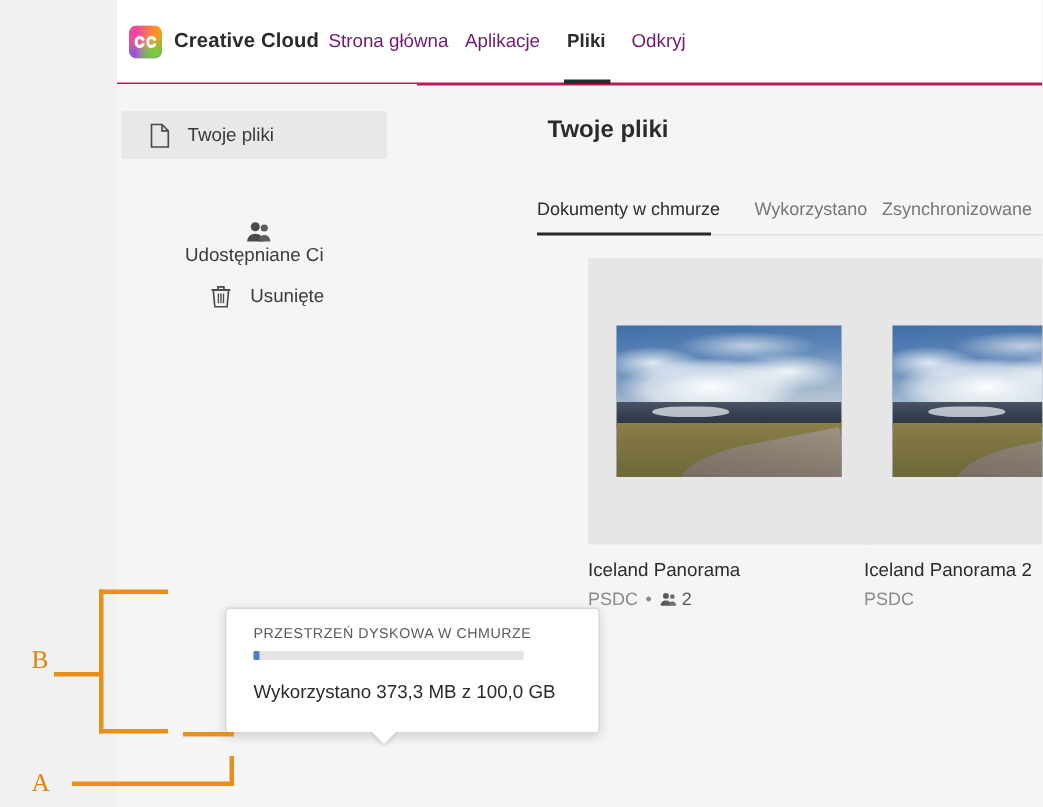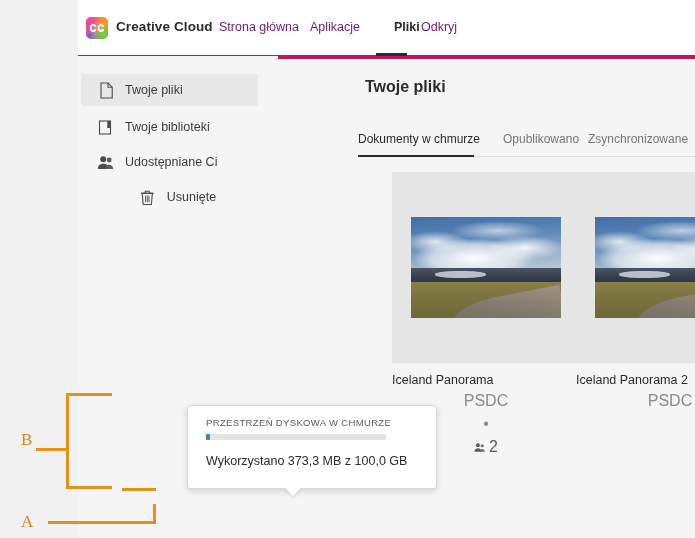--- a/index.html
+++ b/index.html
@@ -26,21 +26,21 @@
     overflow: hidden;
   }
 
   
   #topnav {
     position: absolute;
     left: 0; top: 0;
     width: 617px;
     height: 55px;
     background: #ffffff;
-    border-bottom: 4px solid #be185d;
+    border-bottom: 2px solid #be185d;
   }
   #cc-logo {
     position: absolute;
     left: 8px; top: 17px;
     width: 22px; height: 22px;
     border-radius: 5px;
     overflow: hidden;
   }
   #cc-logo .lg-bg {
     position: absolute;
@@ -69,21 +69,20 @@
     position: absolute;
     top: 20px;
     font-size: 12.5px;
     color: #701a75;
     white-space: nowrap;
     cursor: pointer;
   }
   .nav-item.active {
     color: #2b2b2b;
     font-weight: bold;
-    margin-left: 16px;
   }
   #nav-0 { left: 141px; }
   #nav-1 { left: 232px; }
   #nav-2 { left: 300px; }
   #nav-3 { left: 343px; }
   #nav-underline {
     position: absolute;
     left: 298px;
     top: 53px;
     width: 31px;
@@ -119,21 +118,21 @@
     justify-content: center;
     flex: none;
   }
   .side-label {
     font-size: 12.5px;
     color: #3b3b3b;
     white-space: nowrap;
   }
   #side-0 { top: 18px; }
   #side-1 { top: 55px; }
-  #side-2 { top: 90px; }
+  #side-2 { top: 90px; flex-direction: column; }
   #side-3 { top: 125px; justify-content: center; }
 
   
   #main {
     position: absolute;
     left: 200px; top: 56px;
     width: 417px;
     height: 482px;
   }
   #page-title {
@@ -252,27 +251,26 @@
     border-radius: 42% 0 0 0;
   }
   .card-title {
     margin-top: 10px;
     font-size: 12.5px;
     color: #2b2b2b;
     white-space: nowrap;
   }
   .card-meta {
     margin-top: 5px;
-    font-size: 16px;
+    font-size: 12px;
     color: #8a8a8a;
     display: flex;
-    align-items: center;
+    align-items: flex-end;
     gap: 5px;
     white-space: nowrap;
-    flex-direction: column;
   }
   .meta-people {
     display: inline-flex;
     align-items: center;
     gap: 3px;
     color: #5a5a5a;
   }
 
   
   #footer-row {
@@ -295,21 +293,20 @@
     position: absolute;
     left: 72px;
     top: 405px;
     width: 248px;
     height: 82px;
     background: #ffffff;
     border: 1px solid #d8d8d8;
     border-radius: 3px;
     box-shadow: 0 2px 7px rgba(0,0,0,0.14);
     z-index: 30;
-    margin-left: 37px;
   }
   #tooltip-arrow {
     position: absolute;
     left: 96px;
     top: 81px;
     width: 0; height: 0;
     border-left: 9px solid transparent;
     border-right: 9px solid transparent;
     border-top: 9px solid #ffffff;
     filter: drop-shadow(0 2px 1px rgba(0,0,0,0.10));
@@ -396,29 +393,20 @@
     <div class="side-item active" id="side-0">
       <span class="side-icon">
         <svg width="15" height="17" viewBox="0 0 15 17">
           <path d="M2 1h7l4.2 4.2V16H2z" fill="none" stroke="#4a4a4a" stroke-width="1.1"></path>
           <path d="M9 1v4.2h4.2" fill="none" stroke="#4a4a4a" stroke-width="1.1"></path>
         </svg>
       </span>
       <span class="side-label">Twoje pliki</span>
     </div>
 
-    <div class="side-item" id="side-1">
-      <span class="side-icon">
-        <svg width="16" height="17" viewBox="0 0 16 17">
-          <rect x="1.5" y="2" width="11" height="13" fill="none" stroke="#4a4a4a" stroke-width="1.1"></rect>
-          <rect x="9.3" y="2" width="3.2" height="7" fill="#4a4a4a"></rect>
-        </svg>
-      </span>
-      <span class="side-label">Twoje biblioteki</span>
-    </div>
 
     <div class="side-item" id="side-2">
       <span class="side-icon">
         <svg width="18" height="17" viewBox="0 0 18 17">
           <circle cx="6.2" cy="5.2" r="3.0" fill="#4a4a4a"></circle>
           <path d="M0.8 15c0-3.2 2.4-5.2 5.4-5.2s5.4 2.0 5.4 5.2z" fill="#4a4a4a"></path>
           <circle cx="12.2" cy="6.0" r="2.4" fill="#5c5c5c"></circle>
           <path d="M8.4 15c0-2.6 1.8-4.3 3.9-4.3s3.9 1.7 3.9 4.3z" fill="#5c5c5c"></path>
         </svg>
       </span>
@@ -437,21 +425,21 @@
       <span class="side-label">Usunięte</span>
     </div>
   </div>
 
   <div id="main">
     <div id="page-title">Twoje pliki</div>
 
     <div id="tabstrip">
       <div id="tabstrip-line"></div>
       <div class="tab active" id="tab-0">Dokumenty w chmurze</div>
-      <div class="tab" id="tab-1">Opublikowano</div>
+      <div class="tab" id="tab-1">Wykorzystano</div>
       <div class="tab" id="tab-2">Zsynchronizowane</div>
 
       <div id="tab-underline"></div>
     </div>
 
     <div class="card" id="card-0">
       <div class="card-thumb-box">
         <div class="thumb-img">
           <div class="thumb-sky"></div>
           <div class="thumb-mtn"></div>

